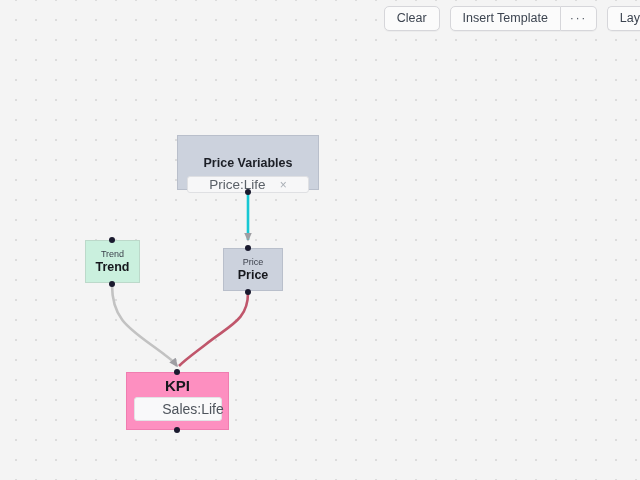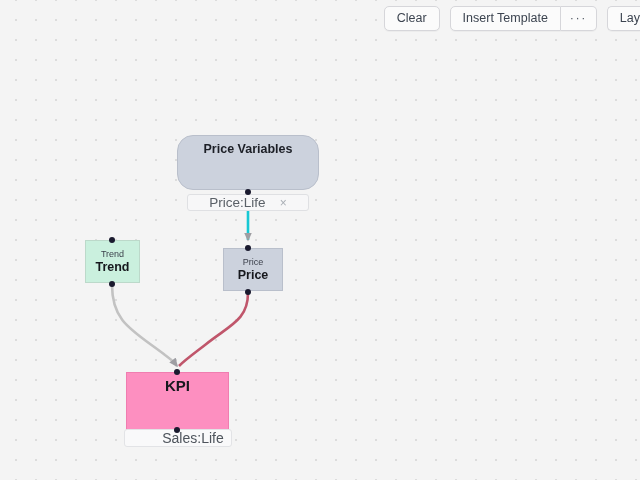--- a/index.html
+++ b/index.html
@@ -101,22 +101,21 @@
     font-family: "Liberation Sans", sans-serif;
   }
 
   
   #node-price-variables {
     left: 177px; top: 135px;
     width: 142px; height: 55px;
     background: #ccd2dd;
     border-color: #b9bfcb;
     justify-content: flex-start;
-    padding-top: 6px;
-    border-radius: 16px;
+    padding-top: 20px;
   }
   #node-price-variables .nv-title {
     font-size: 12.5px;
     font-weight: bold;
     color: #1c1f26;
     line-height: 15px;
     margin-bottom: 5px;
   }
   .var-field {
     width: 122px;
@@ -124,21 +123,20 @@
     background: #f7f7f8;
     border: 1px solid #dfe0e3;
     border-radius: 3px;
     display: flex;
     align-items: center;
     justify-content: center;
     gap: 14px;
     font-size: 13.5px;
     color: #5a6067;
     font-family: "Liberation Sans", sans-serif;
-    margin-top: 32px;
   }
   .var-field .xbtn {
     font-size: 12px;
     color: #a9aeb5;
     cursor: pointer;
     line-height: 12px;
   }
 
   
   #node-trend {
@@ -166,21 +164,21 @@
     padding-top: 5px;
   }
   #node-kpi .nv-title {
     font-size: 15px;
     font-weight: bold;
     color: #16181d;
     line-height: 15px;
     margin-bottom: 4px;
   }
   #node-kpi .var-field {
-    width: 108px;
+    width: 88px;
     height: 24px;
     font-size: 14px;
     color: #4e545c;
     background: #f9f9fa;
     border-color: #e2e3e6;
     padding-left: 31px;
   }
 
   
   .handle {

